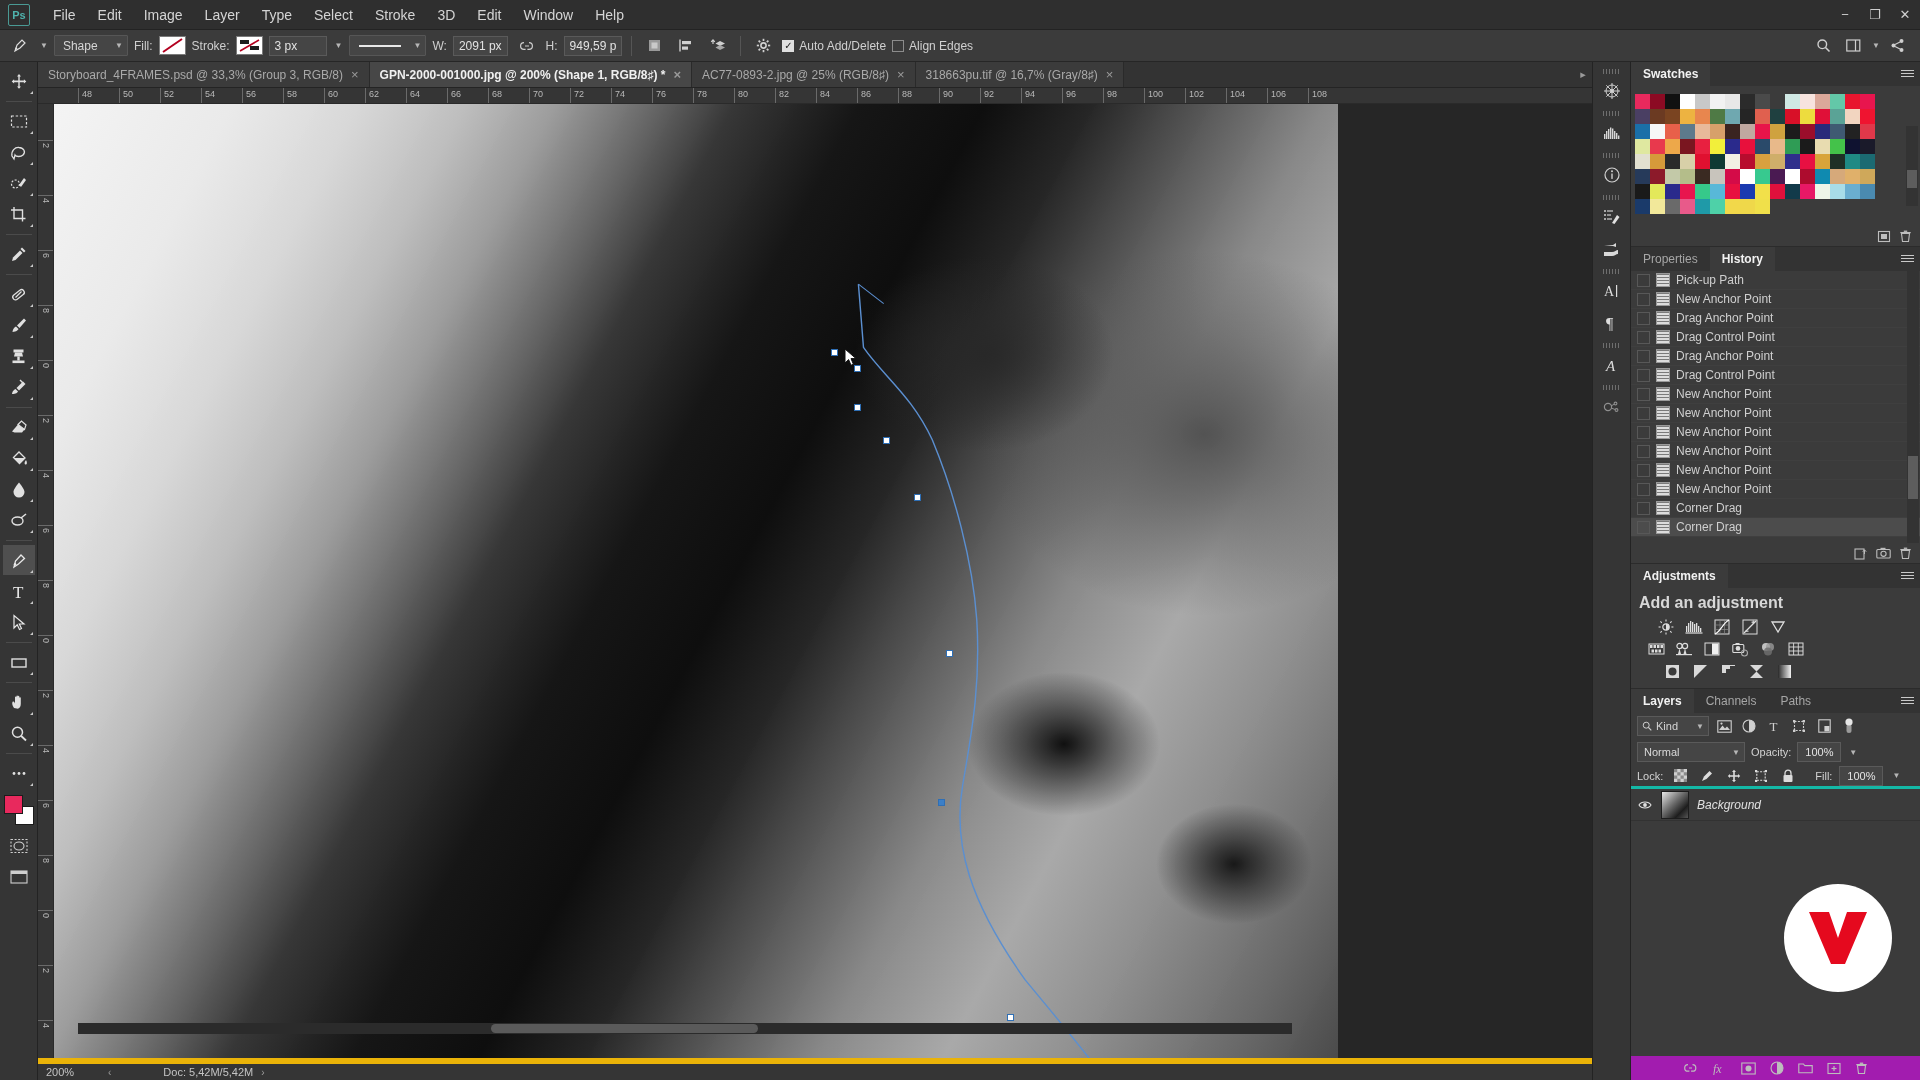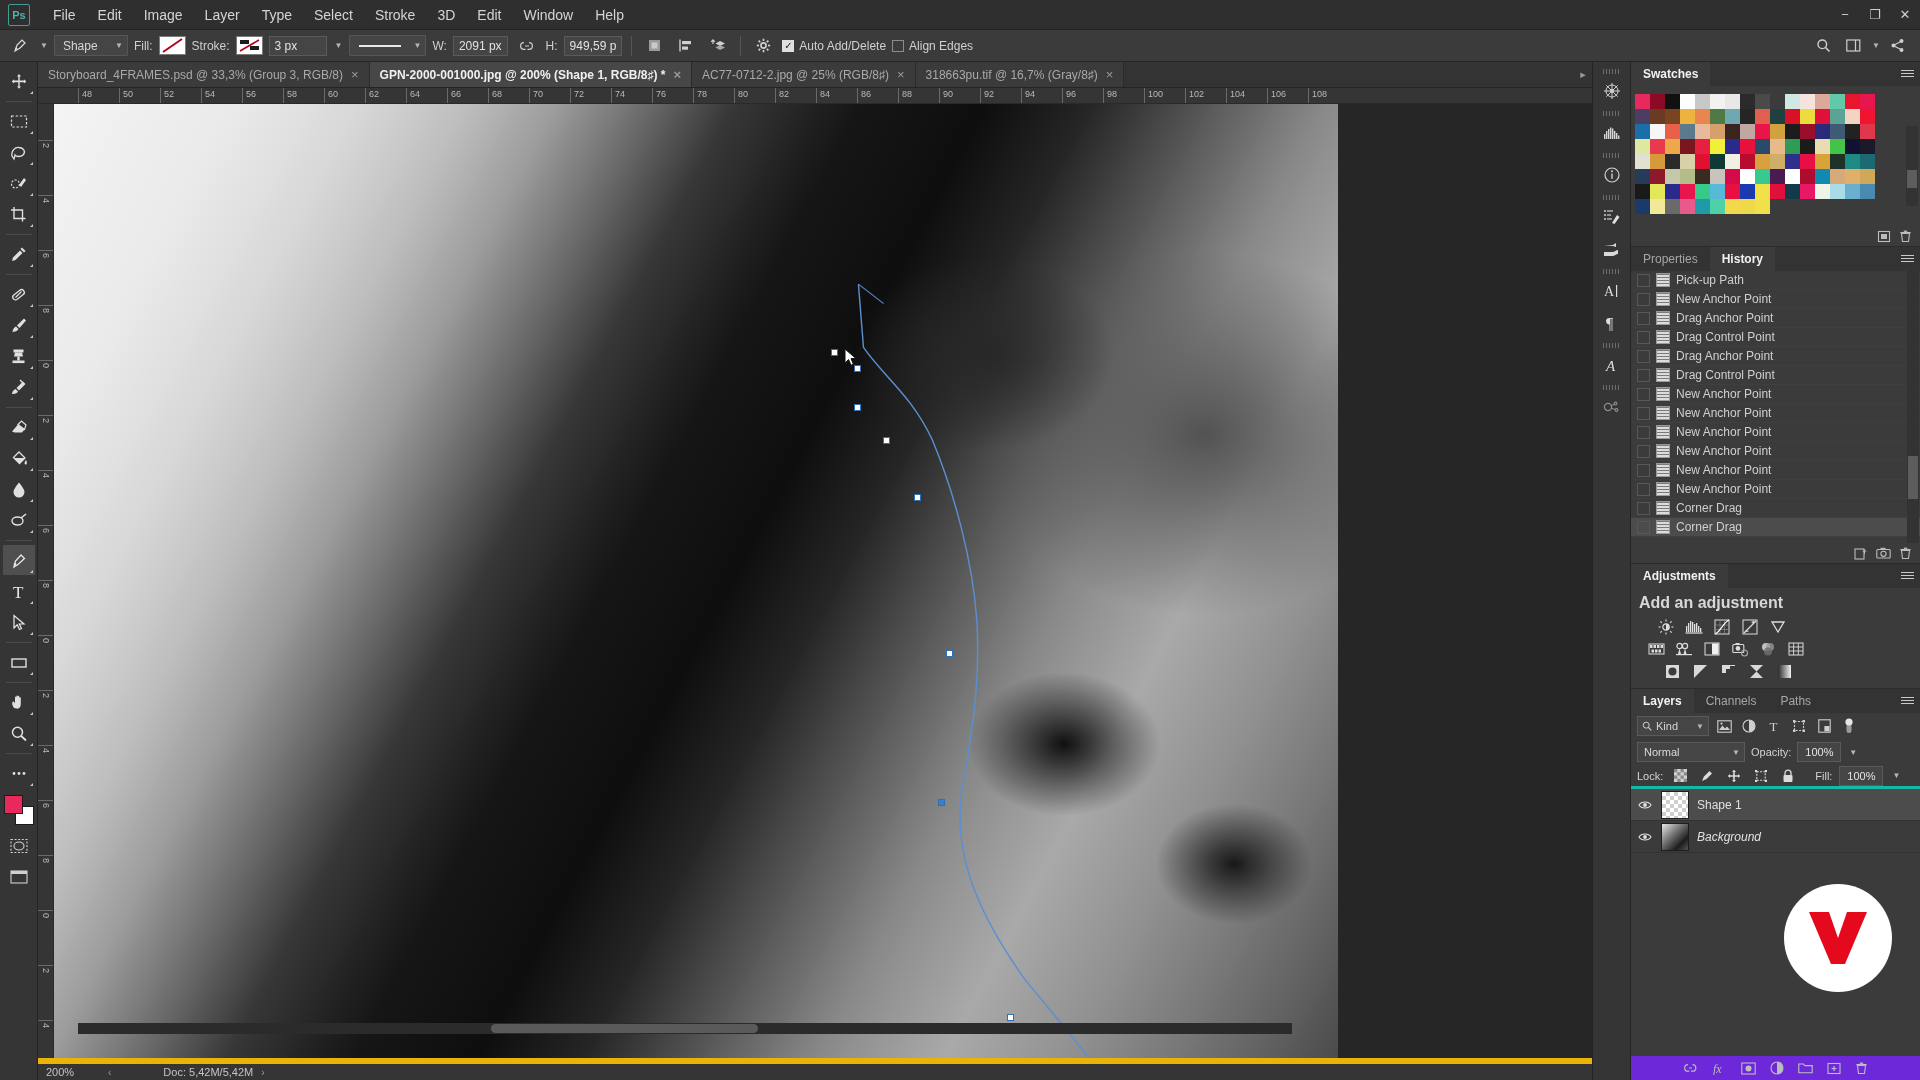--- a/index.html
+++ b/index.html
@@ -212,21 +212,21 @@
   .layer-row { height: 32px; display: flex; align-items: center; gap: 8px; padding: 0 6px;
                border-bottom: 1px solid #323232; font-size: 12px; color: #e0e0e0; }
   .layer-row.sel { background: #4c4c4c; }
   .eye { width: 16px; display: flex; align-items: center; justify-content: center; }
   .thumb { width: 28px; height: 28px; border: 1px solid #1d1d1d; background: #fff;
            background-image:
              linear-gradient(45deg,#cfcfcf 25%,transparent 25%,transparent 75%,#cfcfcf 75%),
              linear-gradient(45deg,#cfcfcf 25%,transparent 25%,transparent 75%,#cfcfcf 75%);
            background-size: 8px 8px; background-position: 0 0, 4px 4px; position: relative; }
   .thumb.photo-thumb { background: linear-gradient(135deg,#e8e8e8,#6a6a6a 45%,#1d1d1d 75%,#555); }
-  .layers-foot { height: 24px; background: #6d28d9; display: flex; align-items: center;
+  .layers-foot { height: 24px; background: #a21caf; display: flex; align-items: center;
                  justify-content: center; gap: 14px; }
 
   .brand-badge {
     position: absolute; right: 28px; bottom: 88px; width: 108px; height: 108px;
     border-radius: 50%; background: #ffffff; display: flex; align-items: center; justify-content: center;
     z-index: 40;
   }
   svg { display: block; }
 </style>
 </head>
@@ -554,21 +554,21 @@
         <div id="doc-tabs" style="display:flex;align-items:stretch;">
             <div class="doc-tab">
               <span>Storyboard_4FRAMES.psd @ 33,3% (Group 3, RGB/8)</span>
               <span class="x">×</span>
             </div>
             <div class="doc-tab active">
               <span>GPN-2000-001000.jpg @ 200% (Shape 1, RGB/8♯) *</span>
               <span class="x">×</span>
             </div>
             <div class="doc-tab">
-              <span>AC77-0712-2.jpg @ 25% (RGB/8♯)</span>
+              <span>AC77-0893-2.jpg @ 25% (RGB/8♯)</span>
               <span class="x">×</span>
             </div>
             <div class="doc-tab">
               <span>318663pu.tif @ 16,7% (Gray/8♯)</span>
               <span class="x">×</span>
             </div>
           </div>
         <div class="tabstrip-pin">▸</div>
       </div>
 
@@ -1404,30 +1404,20 @@
                 <path d="M3 6 V4.2 a3 3 0 0 1 6 0 V6" fill="none" stroke="#dcdcdc" stroke-width="1.3"></path>
                 <rect x="1.5" y="6" width="9" height="7" rx="1" fill="#dcdcdc"></rect>
               </svg>
           </div>
           <span style="font-size:11px;color:#d2d2d2;margin-left:10px;">Fill:</span>
           <div class="num-field">100%</div>
           <span class="chev">▼</span>
         </div>
 
         <div id="layer-rows" style="flex:1 1 auto;overflow:hidden;">
-            <div class="layer-row sel">
-              <span class="eye">
-                <svg width="14" height="10" viewBox="0 0 14 10">
-                  <path d="M1 5 C 3.5 1, 10.5 1, 13 5 C 10.5 9, 3.5 9, 1 5 Z" fill="none" stroke="#e0e0e0" stroke-width="1.1"></path>
-                  <circle cx="7" cy="5" r="1.9" fill="#e0e0e0"></circle>
-                </svg>
-              </span>
-              <span class="thumb"></span>
-              <span style="">Shape 1</span>
-            </div>
             <div class="layer-row">
               <span class="eye">
                 <svg width="14" height="10" viewBox="0 0 14 10">
                   <path d="M1 5 C 3.5 1, 10.5 1, 13 5 C 10.5 9, 3.5 9, 1 5 Z" fill="none" stroke="#e0e0e0" stroke-width="1.1"></path>
                   <circle cx="7" cy="5" r="1.9" fill="#e0e0e0"></circle>
                 </svg>
               </span>
               <span class="thumb photo-thumb"></span>
               <span style="font-style:italic;">Background</span>
             </div>

